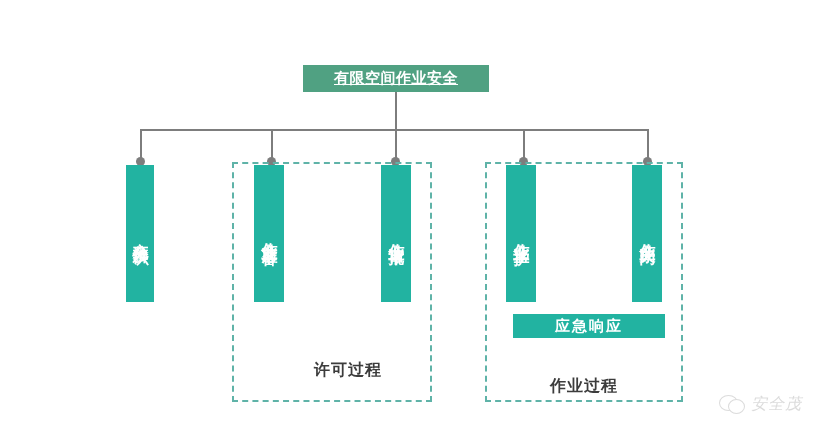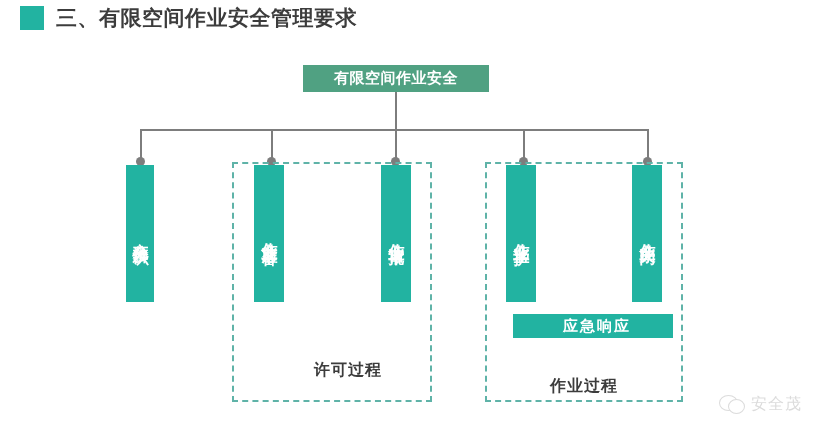--- a/index.html
+++ b/index.html
@@ -57,20 +57,21 @@
     display: flex;
     align-items: center;
     justify-content: center;
   }
   .root-box span {
     color: #ffffff;
     font-size: 15px;
     font-weight: bold;
     letter-spacing: 0.5px;
     white-space: nowrap;
+    text-decoration: underline;
   }
 
   
   .conn {
     position: absolute;
     background: #7d7d7d;
   }
   .conn-v { width: 2px; }
   .conn-h { height: 2px; }
 
@@ -162,33 +163,30 @@
     position: absolute;
     left: 9px; top: 6px;
     width: 15px; height: 13px;
     border: 1.6px solid #8a8a8a;
     border-radius: 50%;
     background: #ffffff;
   }
   .wm-text {
     font-size: 16px;
     color: #8a8a8a;
+    font-style: italic;
     letter-spacing: 1px;
     white-space: nowrap;
   }
 </style>
 </head>
 <body>
 
 <div id="canvas">
 
-  <div class="heading">
-    <div class="heading-bullet"></div>
-    <div class="heading-text">三、有限空间作业安全管理要求</div>
-  </div>
 
   <div class="root-box">
     <span>有限空间作业安全</span>
   </div>
 
   <div class="conn conn-v" style="left:395px; top:92px; height:38px;"></div>
   <div class="conn conn-h" style="left:140px; top:129px; width:509px;"></div>
 
   <div class="conn conn-v" style="left:140px; top:129px; height:32px;"></div>
   <div class="conn conn-v" style="left:271px; top:129px; height:32px;"></div>
@@ -221,21 +219,21 @@
   </div>
 
   <div class="vnode" style="left:506px; top:165px; width:30px; height:137px;">
     <span>作业监护</span>
   </div>
 
   <div class="vnode" style="left:632px; top:165px; width:30px; height:137px;">
     <span>作业关闭</span>
   </div>
 
-  <div class="hbar" style="left:513px; top:314px; width:152px; height:24px;padding-left:8px;">
+  <div class="hbar" style="left:513px; top:314px; width:152px; height:24px;">
     <span>应急响应</span>
   </div>
 
   <div class="watermark">
     <div class="wm-icon">
       <div class="wm-bubble-a"></div>
       <div class="wm-bubble-b"></div>
     </div>
     <div class="wm-text">安全茂</div>
   </div>

